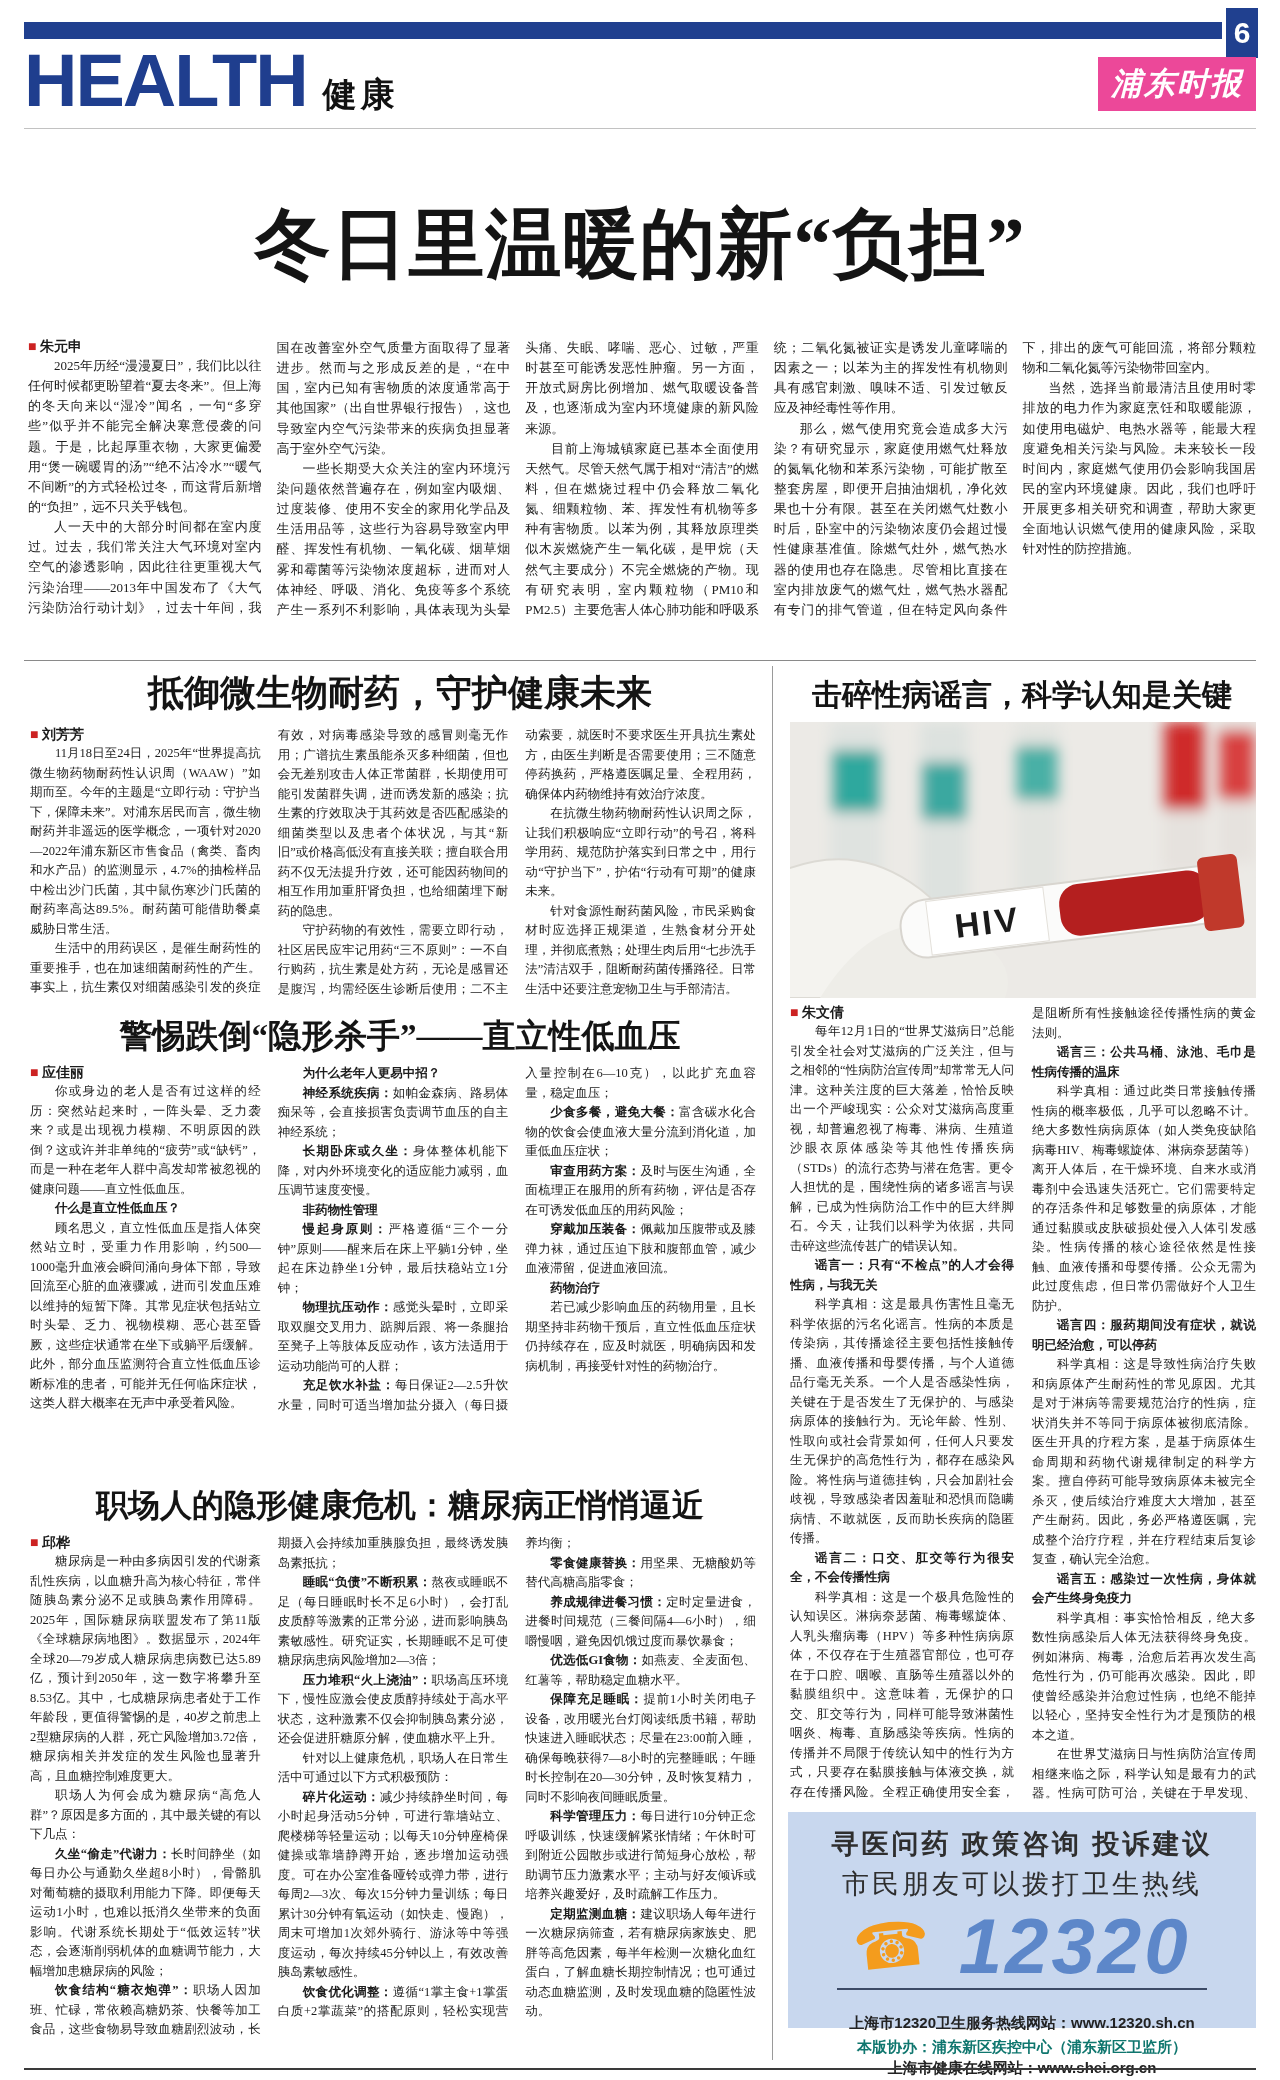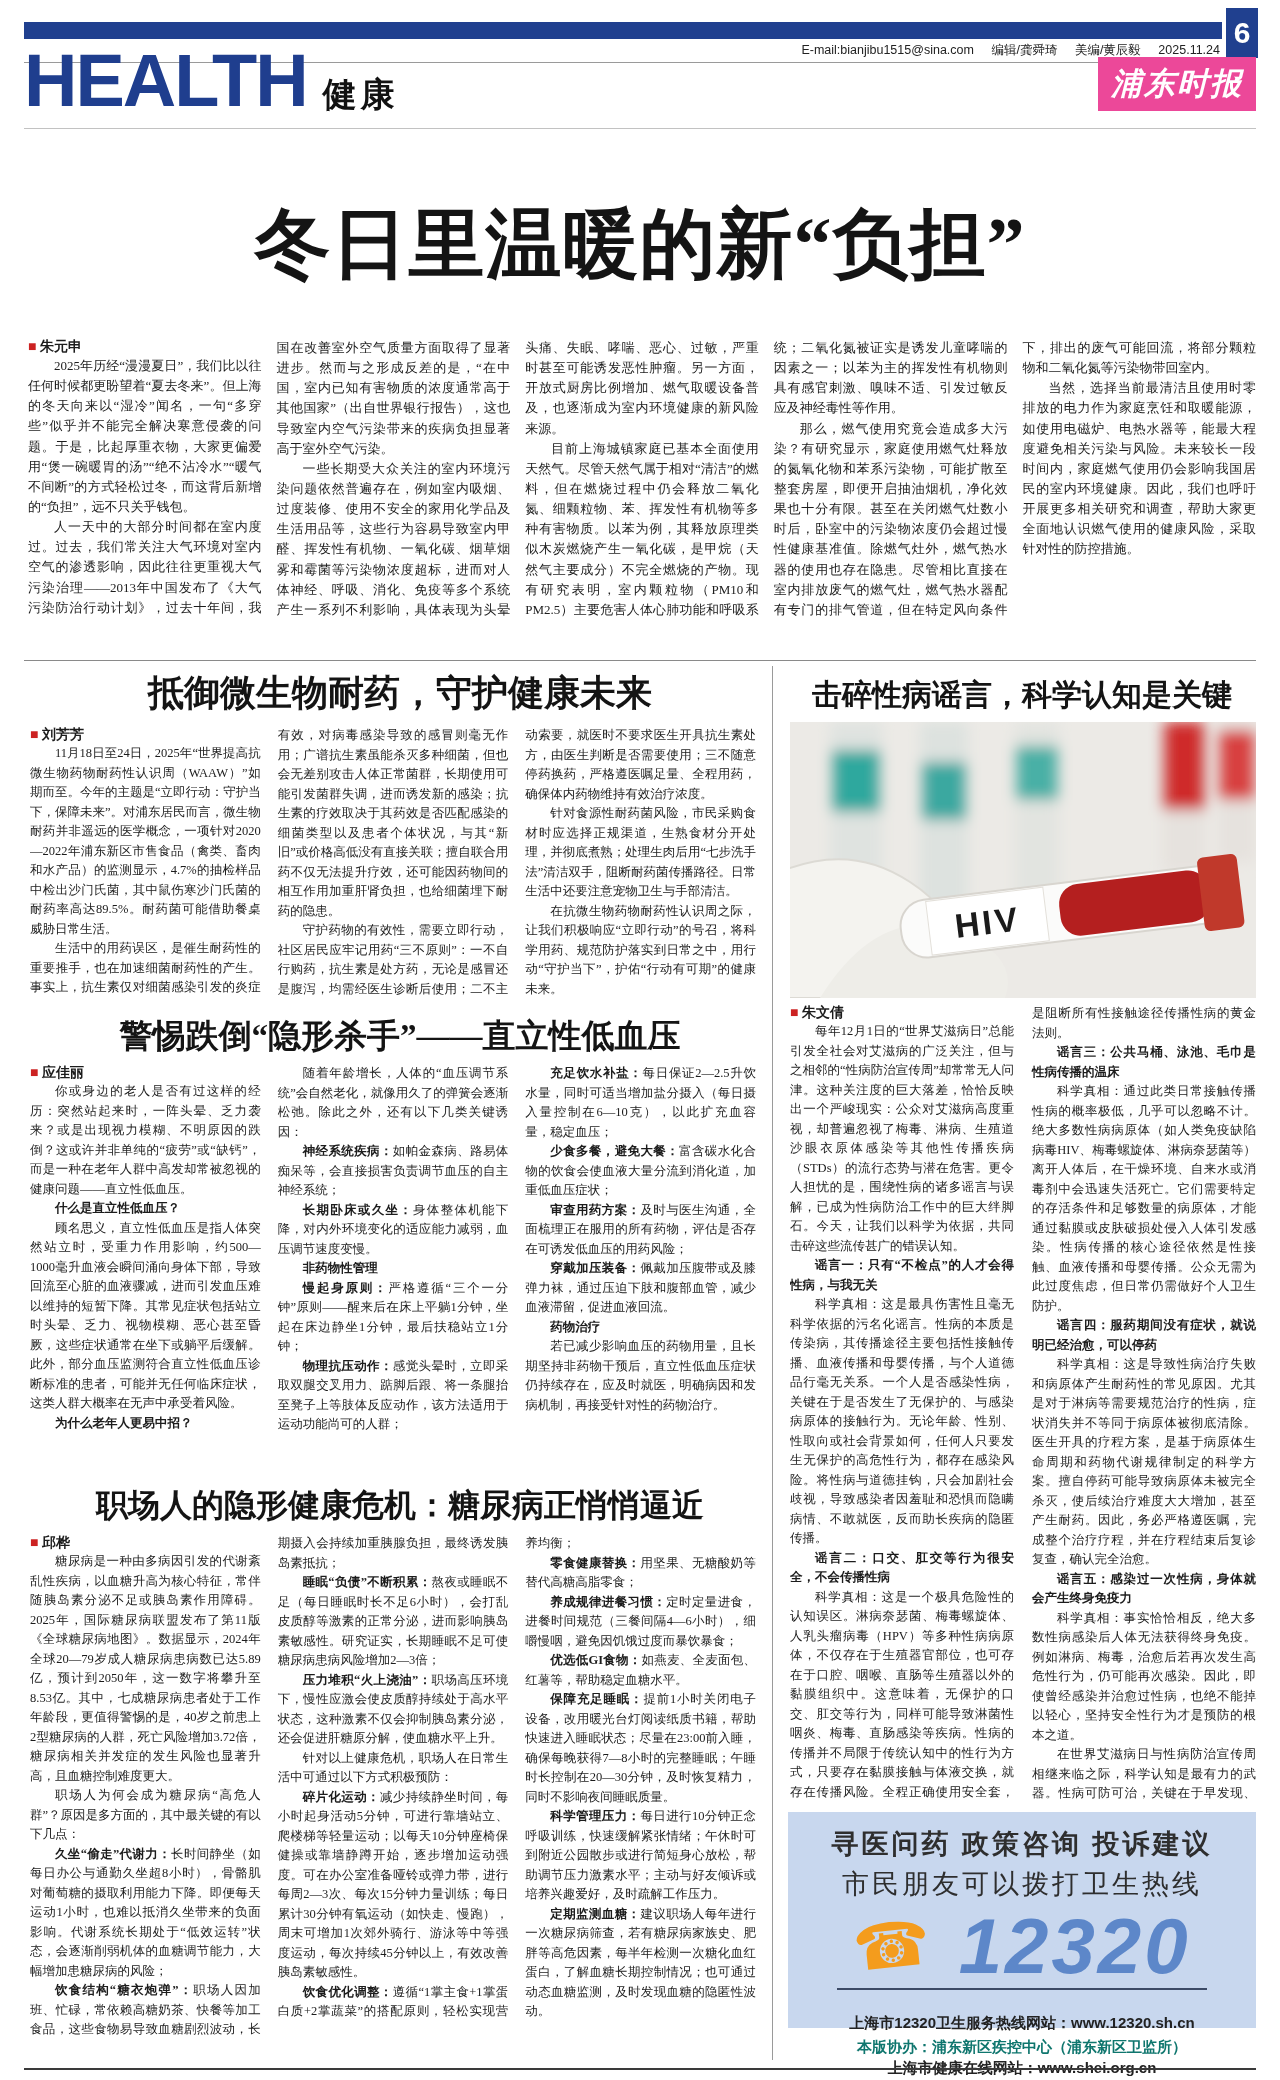--- a/index.html
+++ b/index.html
@@ -62,26 +62,20 @@
   .partner{position:absolute;left:788px;top:2038px;width:468px;text-align:center;
            font-size:15px;font-weight:bold;color:#0f766e;}
 </style>
 </head>
 <body>
 
 <div class="page">
 
   <div class="topbar"></div>
   <div class="pagenum">6</div>
-  <div class="meta">
-    <span>E-mail:bianjibu1515@sina.com</span>
-    <span>编辑/龚舜琦</span>
-    <span>美编/黄辰毅</span>
-    <span>2025.11.24</span>
-  </div>
   <div class="health"><span>HEALTH</span><span class="cn">健康</span></div>
   <div class="paperlogo">浦东时报</div>
   <div class="headrule"></div>
 
   <div class="mainhead">冬日里温暖的新“负担”</div>
 
   <div class="colwrap a1">
     <p class="byline">朱元申</p>
   <p class="para">2025年历经“漫漫夏日”，我们比以往任何时候都更盼望着“夏去冬来”。但上海的冬天向来以“湿冷”闻名，一句“多穿些”似乎并不能完全解决寒意侵袭的问题。于是，比起厚重衣物，大家更偏爱用“煲一碗暖胃的汤”“绝不沾冷水”“暖气不间断”的方式轻松过冬，而这背后新增的“负担”，远不只关乎钱包。</p>
       <p class="para">人一天中的大部分时间都在室内度过。过去，我们常关注大气环境对室内空气的渗透影响，因此往往更重视大气污染治理——2013年中国发布了《大气污染防治行动计划》，过去十年间，我国在改善室外空气质量方面取得了显著进步。然而与之形成反差的是，“在中国，室内已知有害物质的浓度通常高于其他国家”（出自世界银行报告），这也导致室内空气污染带来的疾病负担显著高于室外空气污染。</p>
@@ -93,22 +87,22 @@
 
   <div class="rule-a1"></div>
   <div class="vrule"></div>
 
   <div class="arthead a2h">抵御微生物耐药，守护健康未来</div>
   <div class="colwrap a2">
     <p class="byline">刘芳芳</p>
   <p class="para">11月18日至24日，2025年“世界提高抗微生物药物耐药性认识周（WAAW）”如期而至。今年的主题是“立即行动：守护当下，保障未来”。对浦东居民而言，微生物耐药并非遥远的医学概念，一项针对2020—2022年浦东新区市售食品（禽类、畜肉和水产品）的监测显示，4.7%的抽检样品中检出沙门氏菌，其中鼠伤寒沙门氏菌的耐药率高达89.5%。耐药菌可能借助餐桌威胁日常生活。</p>
       <p class="para">生活中的用药误区，是催生耐药性的重要推手，也在加速细菌耐药性的产生。事实上，抗生素仅对细菌感染引发的炎症有效，对病毒感染导致的感冒则毫无作用；广谱抗生素虽能杀灭多种细菌，但也会无差别攻击人体正常菌群，长期使用可能引发菌群失调，进而诱发新的感染；抗生素的疗效取决于其药效是否匹配感染的细菌类型以及患者个体状况，与其“新旧”或价格高低没有直接关联；擅自联合用药不仅无法提升疗效，还可能因药物间的相互作用加重肝肾负担，也给细菌埋下耐药的隐患。</p>
       <p class="para">守护药物的有效性，需要立即行动，社区居民应牢记用药“三不原则”：一不自行购药，抗生素是处方药，无论是感冒还是腹泻，均需经医生诊断后使用；二不主动索要，就医时不要求医生开具抗生素处方，由医生判断是否需要使用；三不随意停药换药，严格遵医嘱足量、全程用药，确保体内药物维持有效治疗浓度。</p>
+      <p class="para">在抗微生物药物耐药性认识周之际，让我们积极响应“立即行动”的号召，将科学用药、规范防护落实到日常之中，用行动“守护当下”，护佑“行动有可期”的健康未来。</p>
       <p class="para">针对食源性耐药菌风险，市民采购食材时应选择正规渠道，生熟食材分开处理，并彻底煮熟；处理生肉后用“七步洗手法”清洁双手，阻断耐药菌传播路径。日常生活中还要注意宠物卫生与手部清洁。</p>
-      <p class="para">在抗微生物药物耐药性认识周之际，让我们积极响应“立即行动”的号召，将科学用药、规范防护落实到日常之中，用行动“守护当下”，护佑“行动有可期”的健康未来。</p>
     </div>
 
   <div class="arthead a3h">击碎性病谣言，科学认知是关键</div>
   <div class="a3img">
     <svg width="466" height="276" viewBox="0 0 466 276" xmlns="http://www.w3.org/2000/svg">
       <defs>
         <filter id="blur1" x="-20%" y="-20%" width="140%" height="140%">
             <feGaussianBlur stdDeviation="7"></feGaussianBlur>
           </filter>
       </defs>
@@ -154,21 +148,20 @@
       <p class="para">在世界艾滋病日与性病防治宣传周相继来临之际，科学认知是最有力的武器。性病可防可治，关键在于早发现、早诊断，进行规范的检测与规范的治疗。让我们携手并肩，用科学照亮健康的每一个角落，为自己和他人筑起一道坚实的公共卫生防线。</p>
     </div>
 
   <div class="arthead a4h">警惕跌倒“隐形杀手”——直立性低血压</div>
   <div class="colwrap a4">
     <p class="byline">应佳丽</p>
   <p class="para">你或身边的老人是否有过这样的经历：突然站起来时，一阵头晕、乏力袭来？或是出现视力模糊、不明原因的跌倒？这或许并非单纯的“疲劳”或“缺钙”，而是一种在老年人群中高发却常被忽视的健康问题——直立性低血压。</p>
       <p class="subhead">什么是直立性低血压？</p>
       <p class="para">顾名思义，直立性低血压是指人体突然站立时，受重力作用影响，约500—1000毫升血液会瞬间涌向身体下部，导致回流至心脏的血液骤减，进而引发血压难以维持的短暂下降。其常见症状包括站立时头晕、乏力、视物模糊、恶心甚至昏厥，这些症状通常在坐下或躺平后缓解。此外，部分血压监测符合直立性低血压诊断标准的患者，可能并无任何临床症状，这类人群大概率在无声中承受着风险。</p>
       <p class="subhead">为什么老年人更易中招？</p>
-      <p class="para">随着年龄增长，人体的“血压调节系统”会自然老化，就像用久了的弹簧会逐渐松弛。除此之外，还有以下几类关键诱因：</p>
       <p class="para"><b>神经系统疾病：</b>如帕金森病、路易体痴呆等，会直接损害负责调节血压的自主神经系统；</p>
       <p class="para"><b>长期卧床或久坐：</b>身体整体机能下降，对内外环境变化的适应能力减弱，血压调节速度变慢。</p>
       <p class="subhead">非药物性管理</p>
       <p class="para"><b>慢起身原则：</b>严格遵循“三个一分钟”原则——醒来后在床上平躺1分钟，坐起在床边静坐1分钟，最后扶稳站立1分钟；</p>
       <p class="para"><b>物理抗压动作：</b>感觉头晕时，立即采取双腿交叉用力、踮脚后跟、将一条腿抬至凳子上等肢体反应动作，该方法适用于运动功能尚可的人群；</p>
       <p class="para"><b>充足饮水补盐：</b>每日保证2—2.5升饮水量，同时可适当增加盐分摄入（每日摄入量控制在6—10克），以此扩充血容量，稳定血压；</p>
       <p class="para"><b>少食多餐，避免大餐：</b>富含碳水化合物的饮食会使血液大量分流到消化道，加重低血压症状；</p>
       <p class="para"><b>审查用药方案：</b>及时与医生沟通，全面梳理正在服用的所有药物，评估是否存在可诱发低血压的用药风险；</p>
       <p class="para"><b>穿戴加压装备：</b>佩戴加压腹带或及膝弹力袜，通过压迫下肢和腹部血管，减少血液滞留，促进血液回流。</p>
       <p class="subhead">药物治疗</p>

